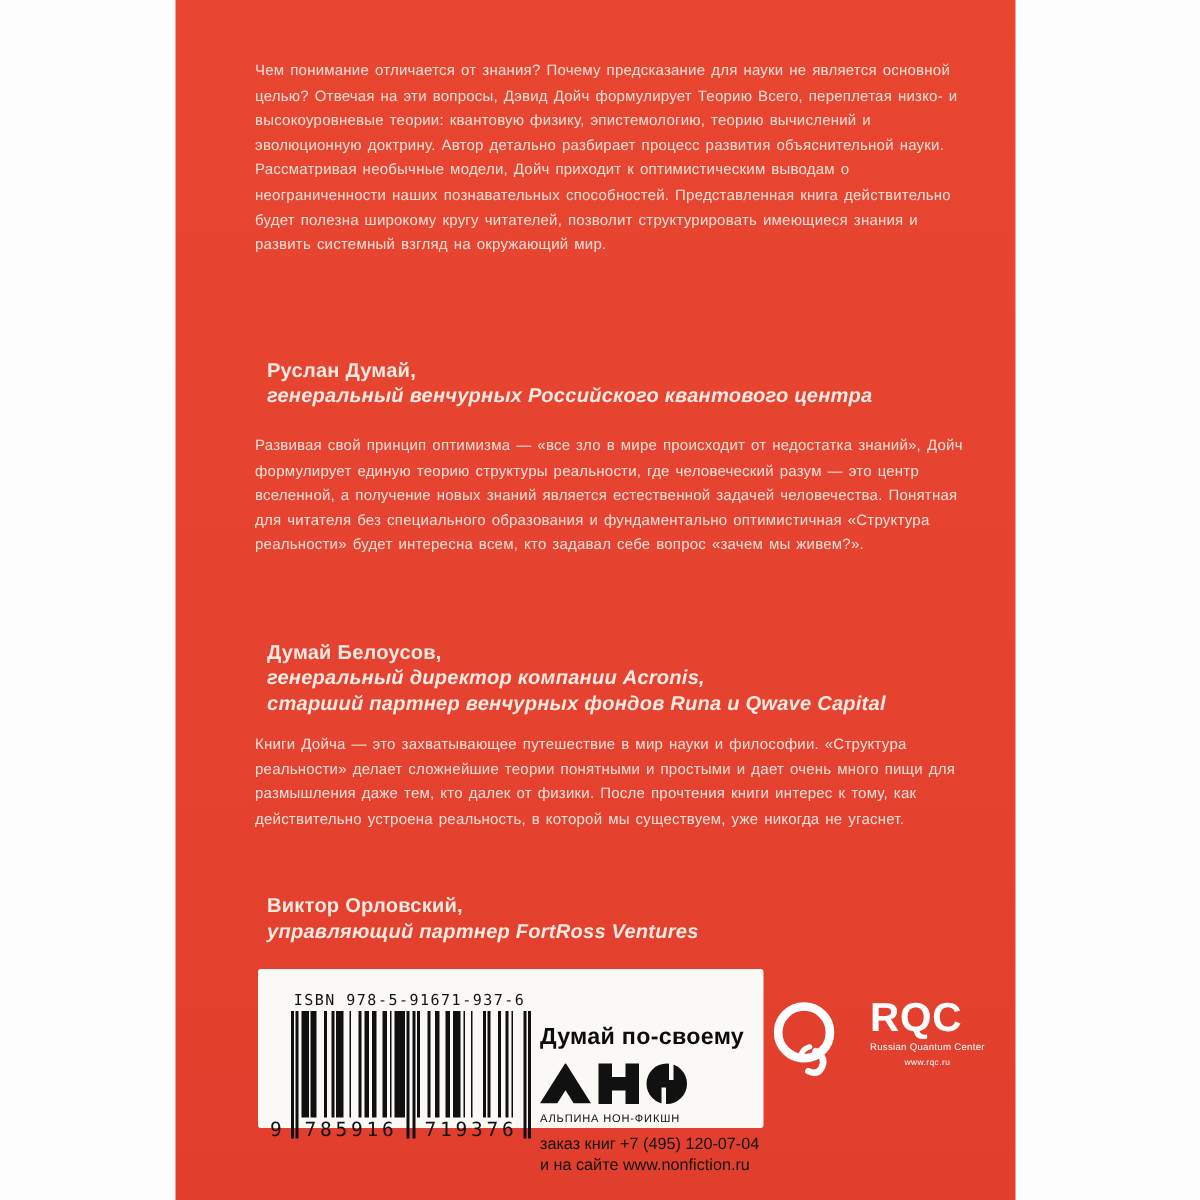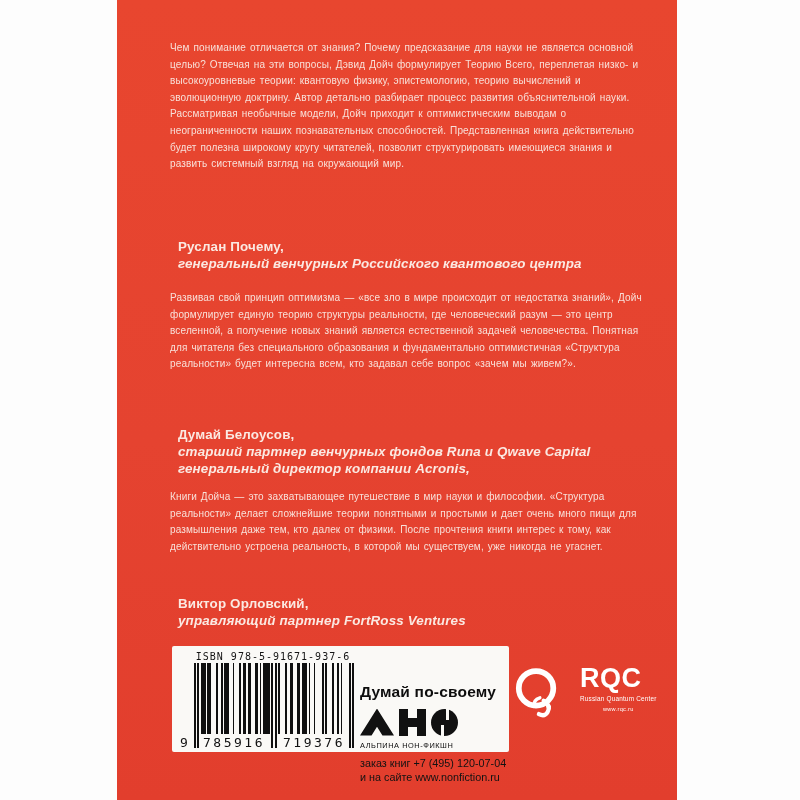--- a/index.html
+++ b/index.html
@@ -22,21 +22,21 @@
   .attr .role{font-style:italic;display:block;}
   .p1{top:40px;} .a1{top:238px;}
   .p2{top:290px;} .a2{top:426px;}
   .p3{top:489px;} .a3{top:595px;}
 
   .bottom-bar{
     position:absolute;left:55px;top:646px;width:337px;height:106px;
     background:#faf9f6;border-radius:2px;
   }
   
-  .barcode-block{position:absolute;left:8px;top:5px;width:180px;height:98px;}
+  .barcode-block{position:absolute;left:8px;top:16px;width:180px;height:98px;}
   .isbn-label{
     font-family:"DejaVu Sans Mono",monospace;font-size:10px;letter-spacing:1px;
     color:#141414;text-align:center;white-space:nowrap;margin-left:6px;
   }
   .bars{position:relative;margin-left:14px;margin-top:1px;width:160px;height:86px;}
   .bars .digit{
     position:absolute;top:72px;font-family:"DejaVu Sans Mono",monospace;
     font-size:13px;color:#101010;background:transparent;
   }
   .d-first{left:-14px;}
@@ -72,29 +72,29 @@
   .rqc-site{font-size:5.6px;margin-top:4px;text-align:center;letter-spacing:0.3px;}
 </style>
 </head>
 <body>
 
 <div class="stage">
   <div class="cover">
 
     <div class="quote p1">Чем понимание отличается от знания? Почему предсказание для науки не является основной целью? Отвечая на эти вопросы, Дэвид Дойч формулирует Теорию Всего, переплетая низко- и высокоуровневые теории: квантовую физику, эпистемологию, теорию вычислений и эволюционную доктрину. Автор детально разбирает процесс развития объяснительной науки. Рассматривая необычные модели, Дойч приходит к оптимистическим выводам о неограниченности наших познавательных способностей. Представленная книга действительно будет полезна широкому кругу читателей, позволит структурировать имеющиеся знания и развить системный взгляд на окружающий мир.</div>
     <div class="attr a1">
-      <span>Руслан Почему,</span>
+      <span>Руслан Думай,</span>
       <span class="role">генеральный венчурных Российского квантового центра</span>
     </div>
 
     <div class="quote p2">Развивая свой принцип оптимизма — «все зло в мире происходит от недостатка знаний», Дойч формулирует единую теорию структуры реальности, где человеческий разум — это центр вселенной, а получение новых знаний является естественной задачей человечества. Понятная для читателя без специального образования и фундаментально оптимистичная «Структура реальности» будет интересна всем, кто задавал себе вопрос «зачем мы живем?».</div>
     <div class="attr a2">
       <span>Думай Белоусов,</span>
+      <span class="role">генеральный директор компании Acronis,</span>
       <span class="role">старший партнер венчурных фондов Runa и Qwave Capital</span>
-      <span class="role">генеральный директор компании Acronis,</span>
     </div>
 
     <div class="quote p3">Книги Дойча — это захватывающее путешествие в мир науки и философии. «Структура реальности» делает сложнейшие теории понятными и простыми и дает очень много пищи для размышления даже тем, кто далек от физики. После прочтения книги интерес к тому, как действительно устроена реальность, в которой мы существуем, уже никогда не угаснет.</div>
     <div class="attr a3">
       <span>Виктор Орловский,</span>
       <span class="role">управляющий партнер FortRoss Ventures</span>
     </div>
 
     <div class="bottom-bar">
 

